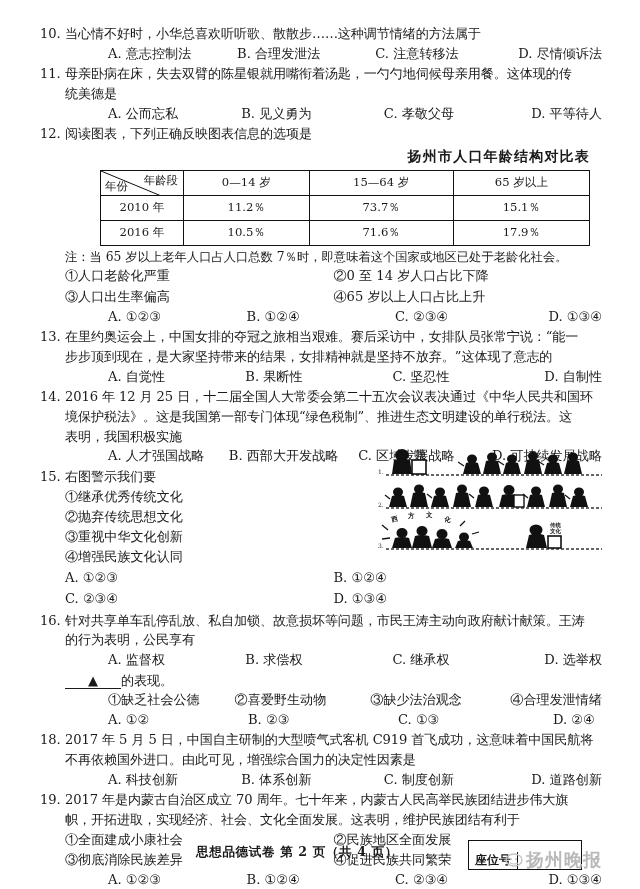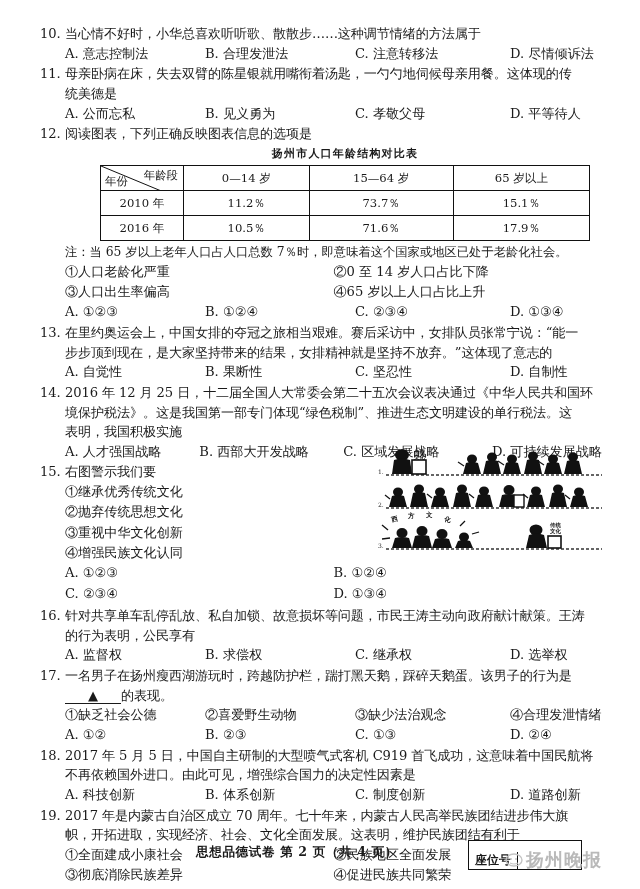--- a/index.html
+++ b/index.html
@@ -53,21 +53,21 @@
   }
 
   
   .opts {
     display: flex;
     font-size: 13.1px;
     padding-left: 25px;
     line-height: 1.5;
   }
   .opts .opt { white-space: nowrap; }
-  .opts.cols4 .opt:nth-child(1) { width: 140px; }
+  .opts.cols4 .opt:nth-child(1) { width: 140px; margin-left: 43px; }
   .opts.cols4 .opt:nth-child(2) { width: 150px; }
   .opts.cols4 .opt:nth-child(3) { width: 155px; }
   .opts.cols4 .opt:nth-child(4) { width: auto; }
 
   .statements {
     display: flex;
     flex-wrap: wrap;
     font-size: 13.1px;
     padding-left: 25px;
     line-height: 1.55;
@@ -89,23 +89,23 @@
     line-height: 1.6;
   }
   .opts-2col .opt { width: 50%; white-space: nowrap; }
 
   
   .table-wrap {
     margin: 2px 0 2px 0;
     padding-left: 60px;
   }
   .table-title {
-    font-size: 11px;
+    font-size: 14px;
     font-weight: bold;
-    text-align: center;
+    text-align: right;
     letter-spacing: 1.2px;
     margin-bottom: 3px;
     font-family: "DejaVu Serif", "Liberation Serif", serif;
     width: 490px;
   }
   table.pop {
     border-collapse: collapse;
     width: 490px;
     font-size: 11.6px;
     font-family: "DejaVu Serif", "Liberation Serif", serif;
@@ -373,23 +373,20 @@
       <div class="opts cols4">
         <span class="opt">A. 监督权</span>
         <span class="opt">B. 求偿权</span>
         <span class="opt">C. 继承权</span>
         <span class="opt">D. 选举权</span>
       </div>
     </div>
 
     <div class="q">
       <div class="q-line">
-        <span class="q-num">17.</span><span class="q-body">一名男子在扬州瘦西湖游玩时，跨越防护栏，踹打黑天鹅，踩碎天鹅蛋。该男子的行为是</span>
-      </div>
-      <div class="q-line">
         <span class="indent"></span><span class="blank-tri">▲</span><span class="q-body">的表现。</span>
       </div>
       <div class="opts cols4">
         <span class="opt">①缺乏社会公德</span>
         <span class="opt">②喜爱野生动物</span>
         <span class="opt">③缺少法治观念</span>
         <span class="opt">④合理发泄情绪</span>
       </div>
       <div class="opts cols4">
         <span class="opt">A. ①②</span>

